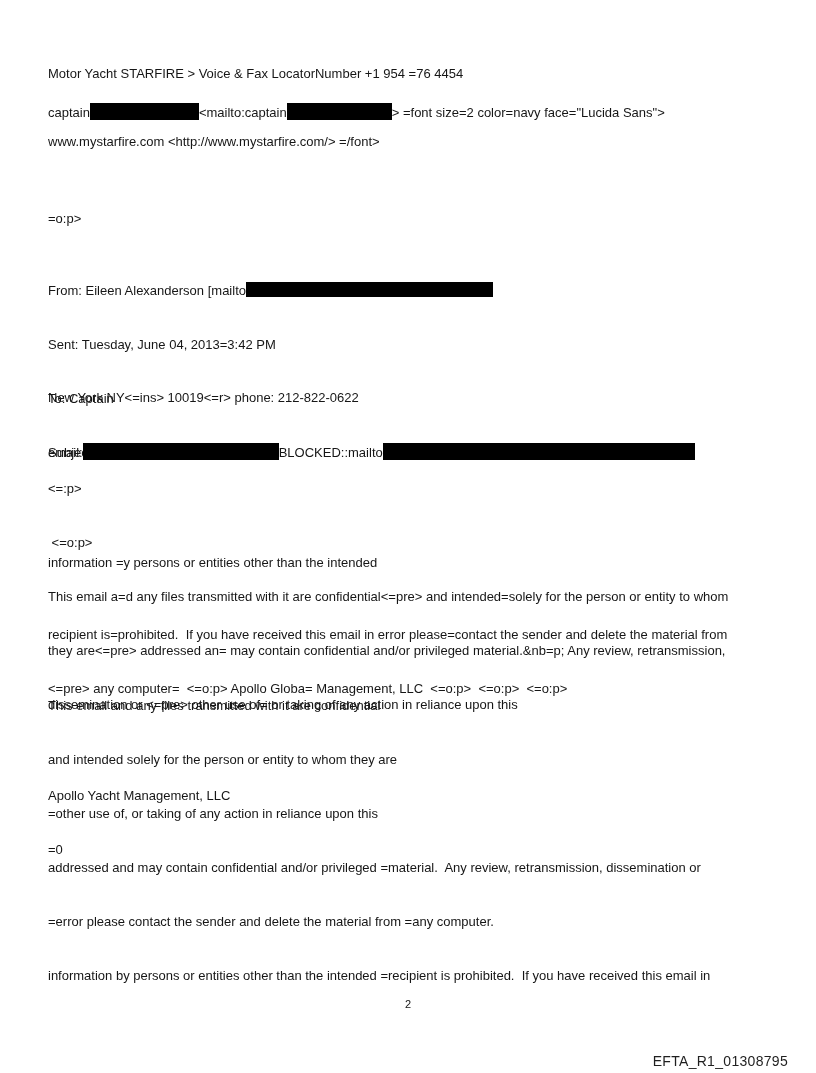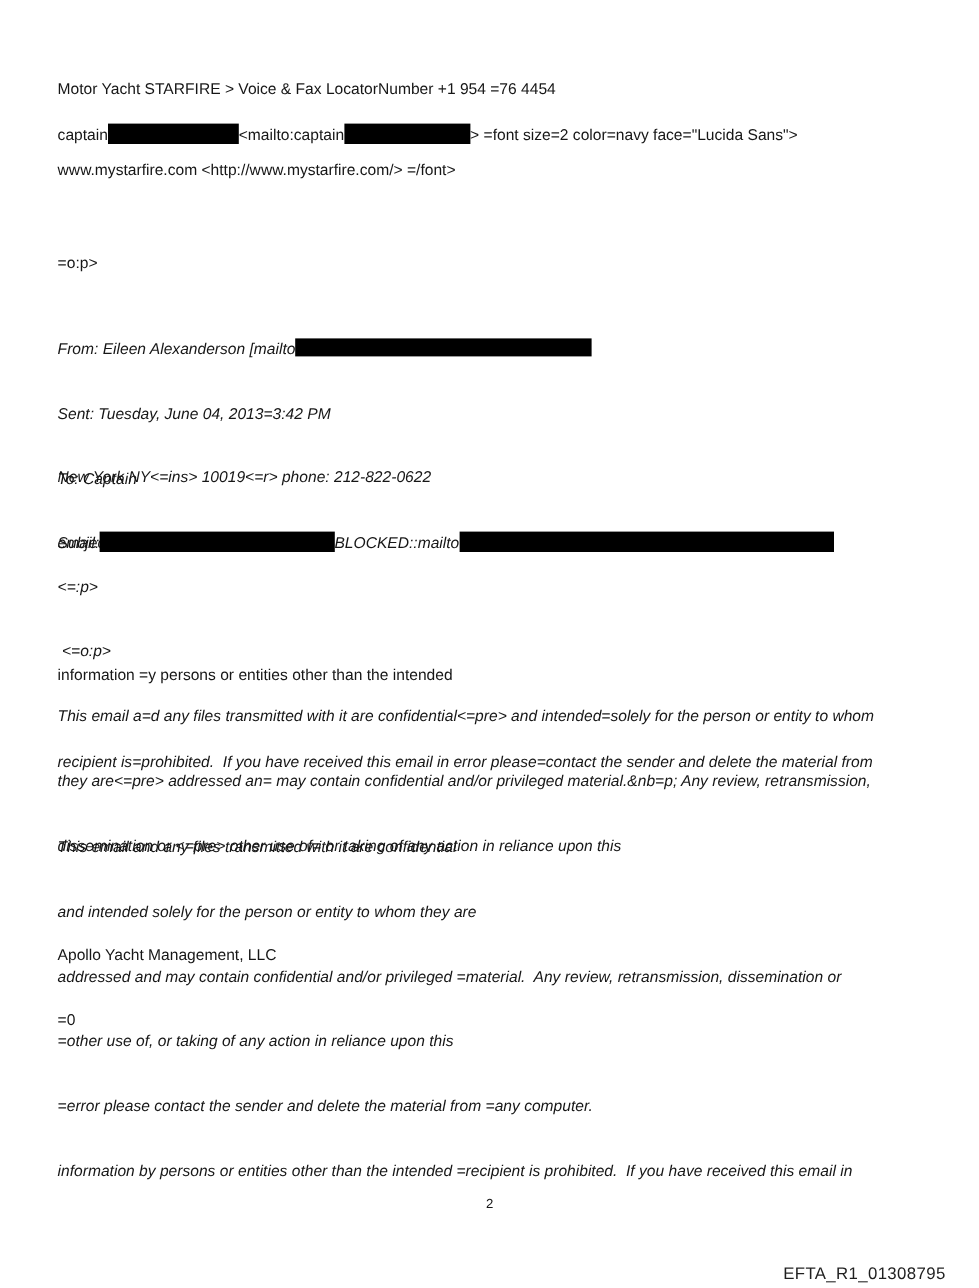--- a/index.html
+++ b/index.html
@@ -14,21 +14,21 @@
     background:var(--page-background,#ffffff);
     overflow:hidden;
     font-family:"Liberation Sans",sans-serif;
     color:var(--text-color,#161616);
   }
   .blk{
     position:absolute;left:48px;
     font-size:13px;line-height:18px;
     white-space:pre;
   }
-  .blk div{white-space:pre;font-style:italic;}
+  .blk div{white-space:pre;}
   .t{white-space:pre;text-align:center;}
   .redact{
     display:inline-block;
     height:17px;
     background:var(--redaction-color,#000);
     vertical-align:-3px;
   }
   .rw-c1{width:109px;}
   .rw-c2{width:105px;}
   .rw-from{width:247px;height:15px;vertical-align:-2px;}
@@ -67,27 +67,28 @@
     <div> &lt;=o:p&gt;</div>
     <div>This email a=d any files transmitted with it are confidential&lt;=pre&gt; and intended=solely for the person or entity to whom</div>
     <div>they are&lt;=pre&gt; addressed an= may contain confidential and/or privileged material.&amp;nb=p; Any review, retransmission,</div>
     <div>dissemination or &lt;=pre&gt; other use of= or taking of any action in reliance upon this</div>
   </div>
 
   <div class="blk" style="top:554px">information =y persons or entities other than the intended</div>
 
   <div class="blk" style="top:590px">
     <div>recipient is=prohibited.  If you have received this email in error please=contact the sender and delete the material from</div>
+    <div>&lt;=pre&gt; any computer=  &lt;=o:p&gt; Apollo Globa= Management, LLC  &lt;=o:p&gt;  &lt;=o:p&gt;  &lt;=o:p&gt;</div>
   </div>
 
   <div class="blk" style="top:661px">
     <div>This email and any files transmitted with it are confidential</div>
     <div>and intended solely for the person or entity to whom they are</div>
+    <div>=other use of, or taking of any action in reliance upon this</div>
     <div>addressed and may contain confidential and/or privileged =material.  Any review, retransmission, dissemination or</div>
-    <div>=other use of, or taking of any action in reliance upon this</div>
     <div>=error please contact the sender and delete the material from =any computer.</div>
     <div>information by persons or entities other than the intended =recipient is prohibited.  If you have received this email in</div>
   </div>
 
   <div class="blk" style="top:787px">Apollo Yacht Management, LLC</div>
 
   <div class="blk" style="top:841px">=0</div>
 
   <div class="blk page-num" style="top:995px">2</div>
 

